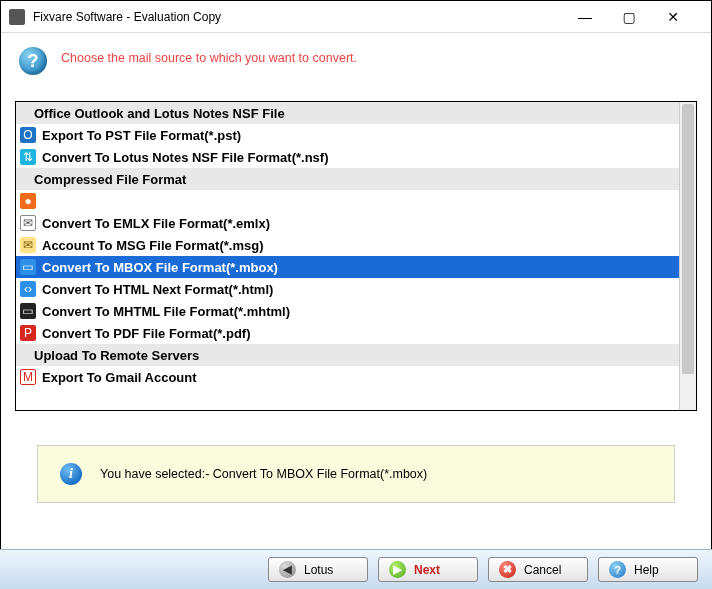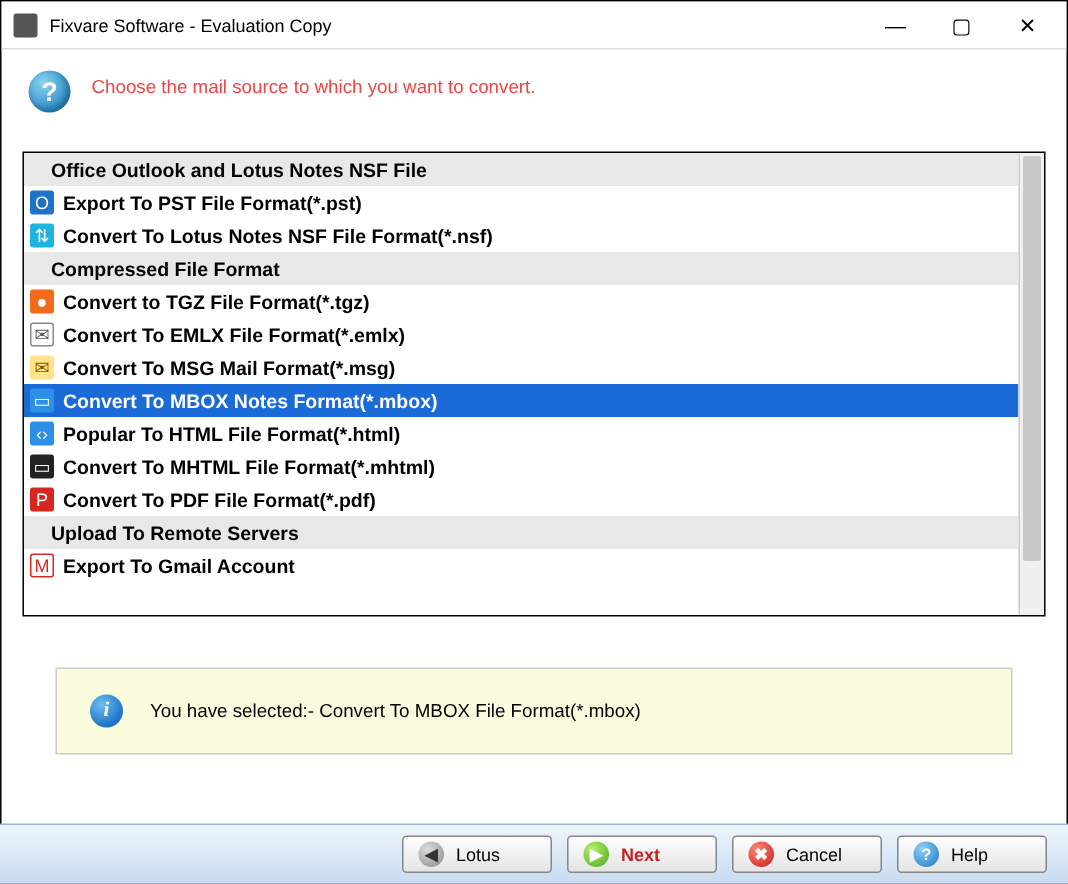--- a/index.html
+++ b/index.html
@@ -9,21 +9,21 @@
     background: #fff;
     width: 712px;
     height: 589px;
     overflow: hidden;
     border: 1px solid #000;
   }
   .titlebar {
     height: 32px;
     display: flex;
     align-items: center;
-    padding: 0 4px 0 8px;
+    padding: 0 16px 0 8px;
     background: #fff;
     border-bottom: 1px solid #ddd;
   }
   .title-icon {
     width: 16px; height: 16px;
     margin-right: 8px;
     background: #555; border-radius: 2px;
   }
   .title-text { flex: 1; font-size: 12px; color: #000; }
   .win-controls { display: flex; }
@@ -185,37 +185,36 @@
       </div>
       <div class="row item">
         <span class="icon" style="background: rgb(30, 180, 224); color: rgb(255, 255, 255);">⇅</span>
         <span class="label">Convert To Lotus Notes NSF File Format(*.nsf)</span>
       </div>
       <div class="row header">
         <span class="label">Compressed File Format</span>
       </div>
       <div class="row item">
         <span class="icon" style="background: rgb(242, 107, 29); color: rgb(255, 255, 255);">●</span>
-        <span class="label">Convert to TGZ File Format(*.tgz)</span>
       </div>
       <div class="row item">
         <span class="icon" style="background: rgb(255, 255, 255); color: rgb(85, 85, 85); border: 1px solid rgb(136, 136, 136);">✉</span>
         <span class="label">Convert To EMLX File Format(*.emlx)</span>
       </div>
       <div class="row item">
         <span class="icon" style="background: rgb(255, 226, 138); color: rgb(122, 92, 0);">✉</span>
-        <span class="label">Convert To MSG Mail Format(*.msg)</span>
+        <span class="label">Account To MSG File Format(*.msg)</span>
       </div>
       <div class="row item selected">
         <span class="icon" style="background: rgb(46, 143, 230); color: rgb(255, 255, 255);">▭</span>
-        <span class="label">Convert To MBOX Notes Format(*.mbox)</span>
+        <span class="label">Convert To MBOX File Format(*.mbox)</span>
       </div>
       <div class="row item">
         <span class="icon" style="background: rgb(46, 143, 230); color: rgb(255, 255, 255);">‹›</span>
-        <span class="label">Popular To HTML File Format(*.html)</span>
+        <span class="label">Convert To HTML Next Format(*.html)</span>
       </div>
       <div class="row item">
         <span class="icon" style="background: rgb(34, 34, 34); color: rgb(255, 255, 255);">▭</span>
         <span class="label">Convert To MHTML File Format(*.mhtml)</span>
       </div>
       <div class="row item">
         <span class="icon" style="background: rgb(214, 40, 31); color: rgb(255, 255, 255);">P</span>
         <span class="label">Convert To PDF File Format(*.pdf)</span>
       </div>
       <div class="row header">

